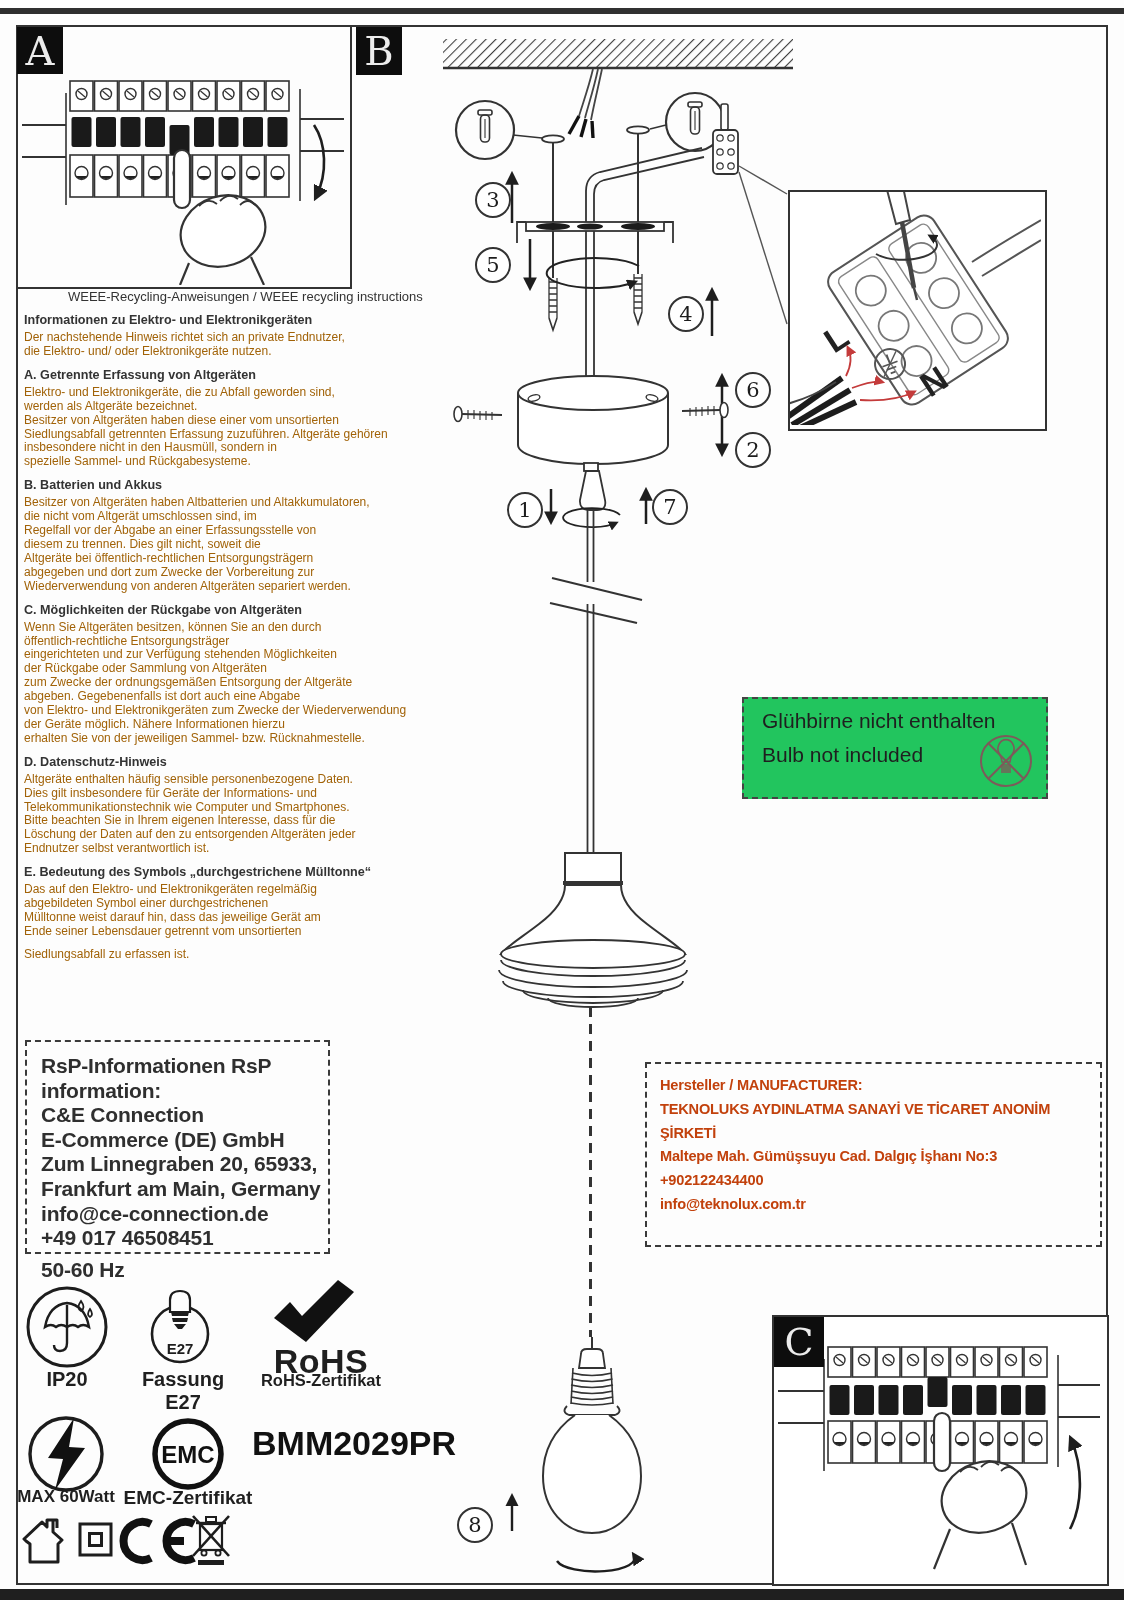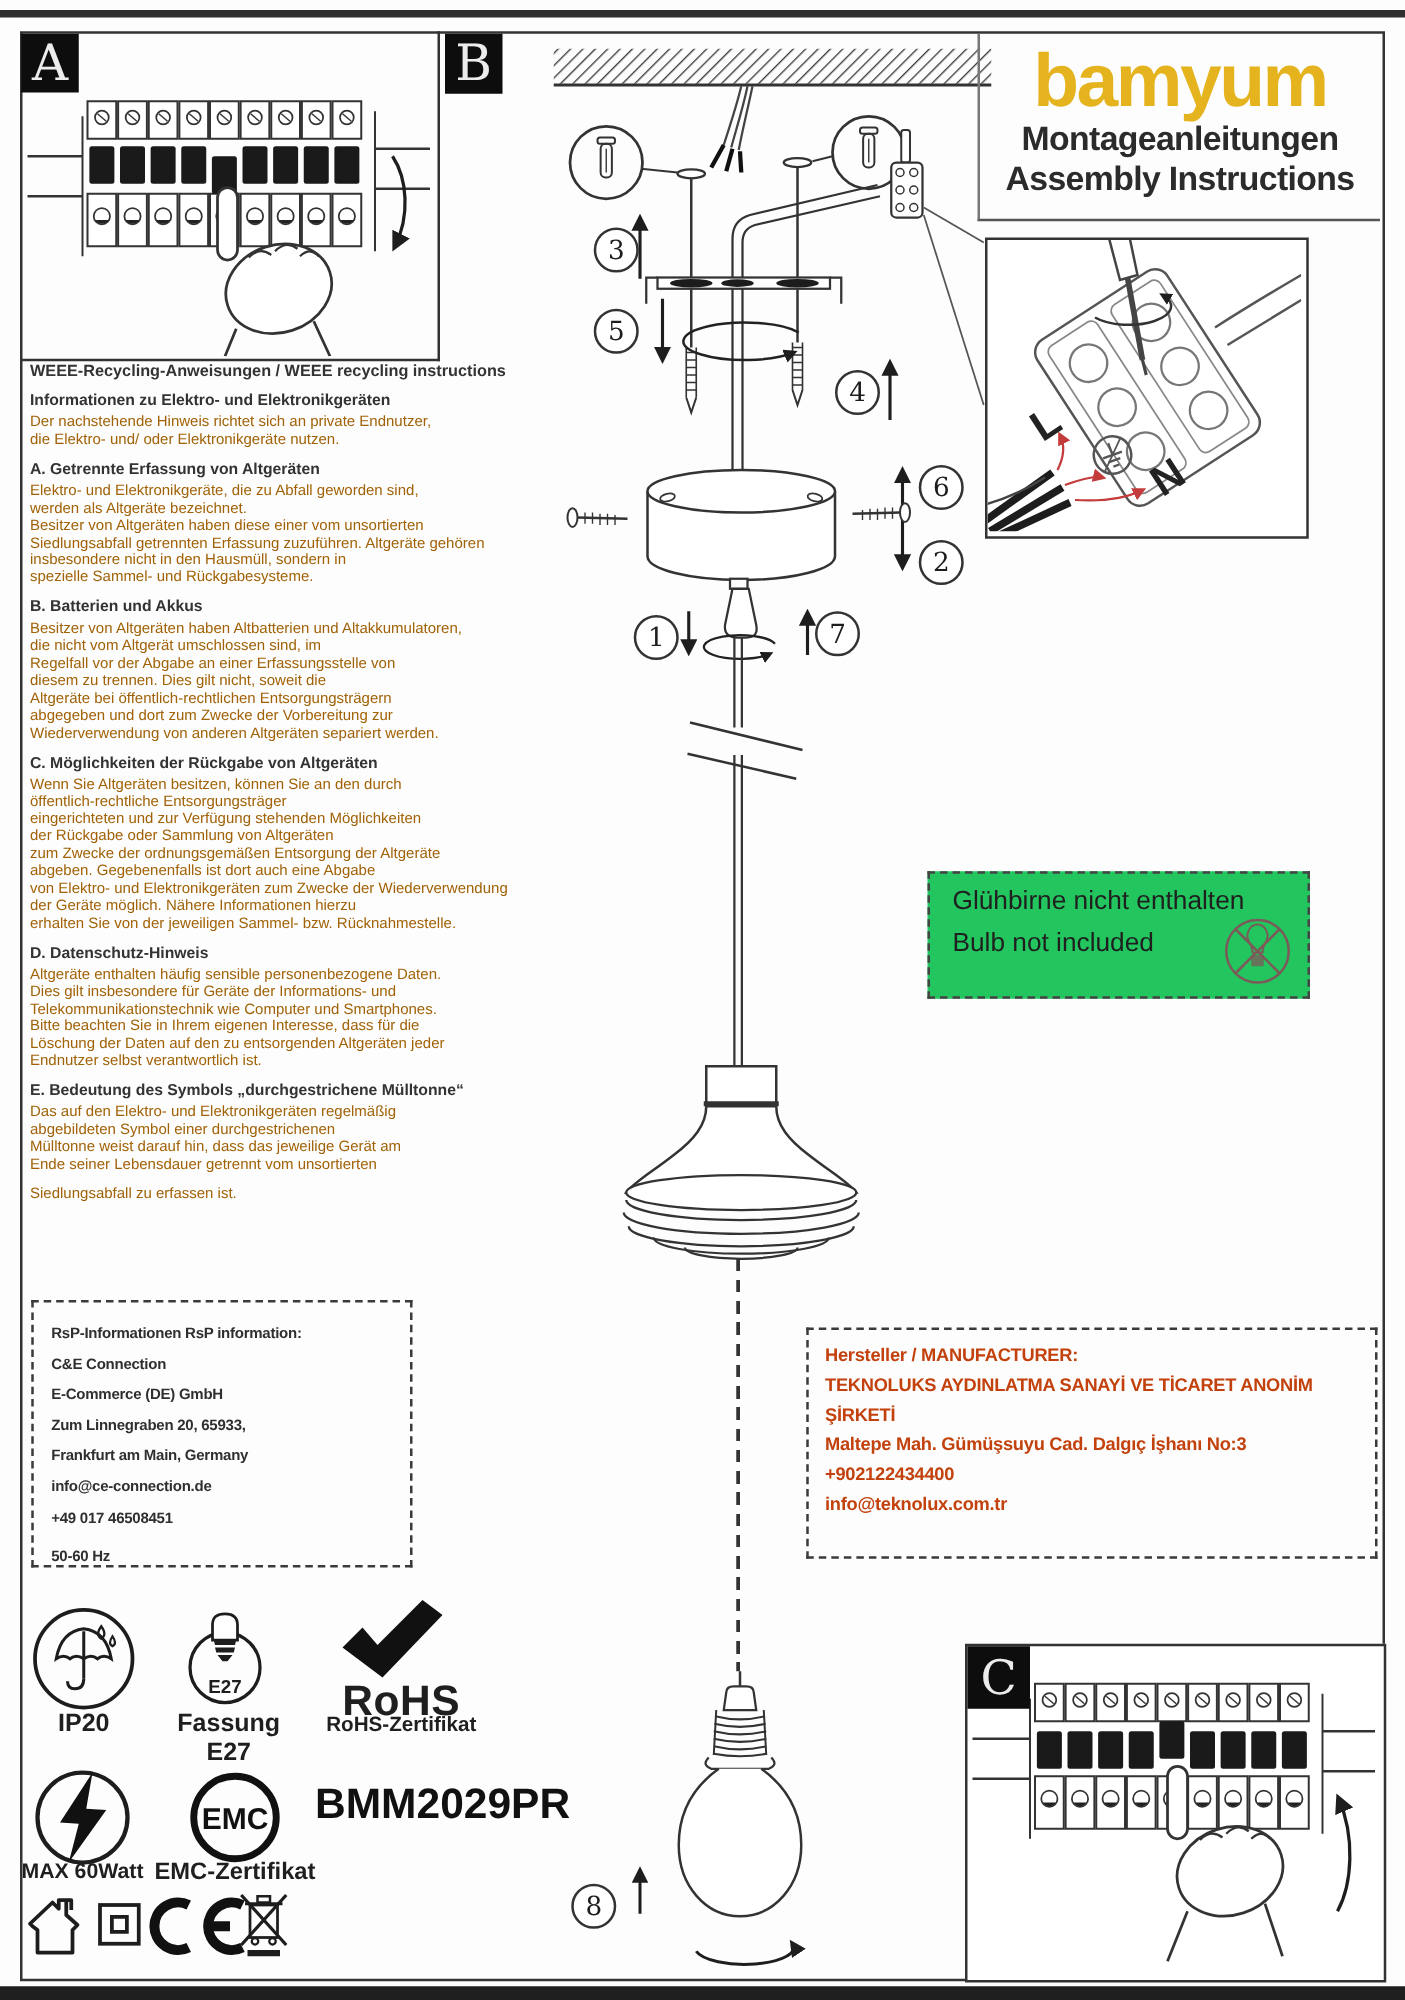--- a/index.html
+++ b/index.html
@@ -14,34 +14,34 @@
   .panel-label{background:#0d0d0d;color:#ececec;display:flex;align-items:center;justify-content:center;
                font-family:"DejaVu Serif",serif;font-weight:400;}
   .label-a{left:17px;top:27px;width:46px;height:47px;font-size:40px;}
   .label-b{left:356px;top:27px;width:46px;height:48px;font-size:40px;}
   .label-c{left:774px;top:1317px;width:50px;height:50px;font-size:38px;}
   .header-box{left:782px;top:27px;width:322px;height:150px;border-left:2px solid #777;border-bottom:2px solid #555;
               display:flex;flex-direction:column;align-items:center;justify-content:flex-start;padding-top:8px;box-sizing:border-box;}
   .brand{font-size:60px;font-weight:bold;letter-spacing:-2px;line-height:60px;color:#E5B31E;}
   .subtitle{font-size:27px;font-weight:bold;color:#2b2b2b;line-height:32px;letter-spacing:-0.5px;}
   .weee{left:24px;top:289px;width:414px;}
-  .weee-title{font-size:13px;font-weight:bold;margin-bottom:9px;color:#333;}
+  .weee-title{font-size:13px;font-weight:normal;margin-bottom:9px;color:#333;margin-left:44px;}
   .weee-h{font-size:12.6px;font-weight:bold;margin:9px 0 4px 0;color:#333;}
   .weee-b{font-size:12px;line-height:13.9px;white-space:pre-line;color:#a16207;}
   .weee-foot{margin-top:9px;}
   .step{width:32px;height:32px;border:2px solid #333;border-radius:50%;display:flex;align-items:center;
         justify-content:center;font-family:"DejaVu Serif",serif;font-size:21px;color:#1d1d1d;background:#fff;}
   .wiring-box{left:788px;top:190px;width:255px;height:237px;border:2px solid #333;background:#fff;overflow:hidden;}
   .bulb-notice{left:742px;top:697px;width:306px;height:102px;border:2.5px dashed #444;box-sizing:border-box;background:#22c55e;}
   .bulb-notice-line{position:absolute;left:18px;font-size:21px;color:#1f1f1f;}
   .dashed-cable{left:589px;top:1007px;width:2.6px;height:330px;
                 background:repeating-linear-gradient(180deg,#333 0 10px,transparent 10px 17px);}
   .rsp-box{left:25px;top:1040px;width:305px;height:214px;border:2.5px dashed #3a3a3a;box-sizing:border-box;
            padding:12px 0 0 14px;background:#fdfdfd;}
-  .rsp-line{font-size:12px;font-weight:bold;line-height:24.6px;color:#2f2f2f;letter-spacing:-0.2px;}
+  .rsp-line{font-size:21px;font-weight:bold;line-height:24.6px;color:#2f2f2f;letter-spacing:-0.2px;}
   .rsp-freq{margin-top:7px;}
   .mfr-box{left:645px;top:1062px;width:457px;height:185px;border:2.5px dashed #3a3a3a;box-sizing:border-box;
            padding:10px 0 0 13px;background:#fdfdfd;}
   .mfr-line{font-size:14.6px;font-weight:bold;line-height:23.8px;color:#c2410c;letter-spacing:-0.2px;}
   .mfr-origin{margin-top:10px;}
   .cert-label{font-weight:bold;color:#1f1f1f;text-align:center;}
   .model{font-size:34px;font-weight:bold;letter-spacing:0;color:#111;}
   svg{display:block;}
 </style>
 </head>
@@ -324,25 +324,20 @@
       <span>8</span>
     </div>
 
   <div class="abs panel-label label-a">
       <span>A</span>
     </div>
   <div class="abs panel-label label-b">
       <span>B</span>
     </div>
 
-  <div class="abs header-box">
-    <div class="brand">bamyum</div>
-    <div class="subtitle">Montageanleitungen</div>
-    <div class="subtitle">Assembly Instructions</div>
-  </div>
 
   <div class="abs weee">
     <div class="weee-title">WEEE-Recycling-Anweisungen / WEEE recycling instructions</div>
     <div>
       <div class="weee-h">Informationen zu Elektro- und Elektronikgeräten</div>
       <div class="weee-b">Der nachstehende Hinweis richtet sich an private Endnutzer,
  die Elektro- und/ oder Elektronikgeräte nutzen.</div>
     </div>
     <div>
       <div class="weee-h">A. Getrennte Erfassung von Altgeräten</div>

